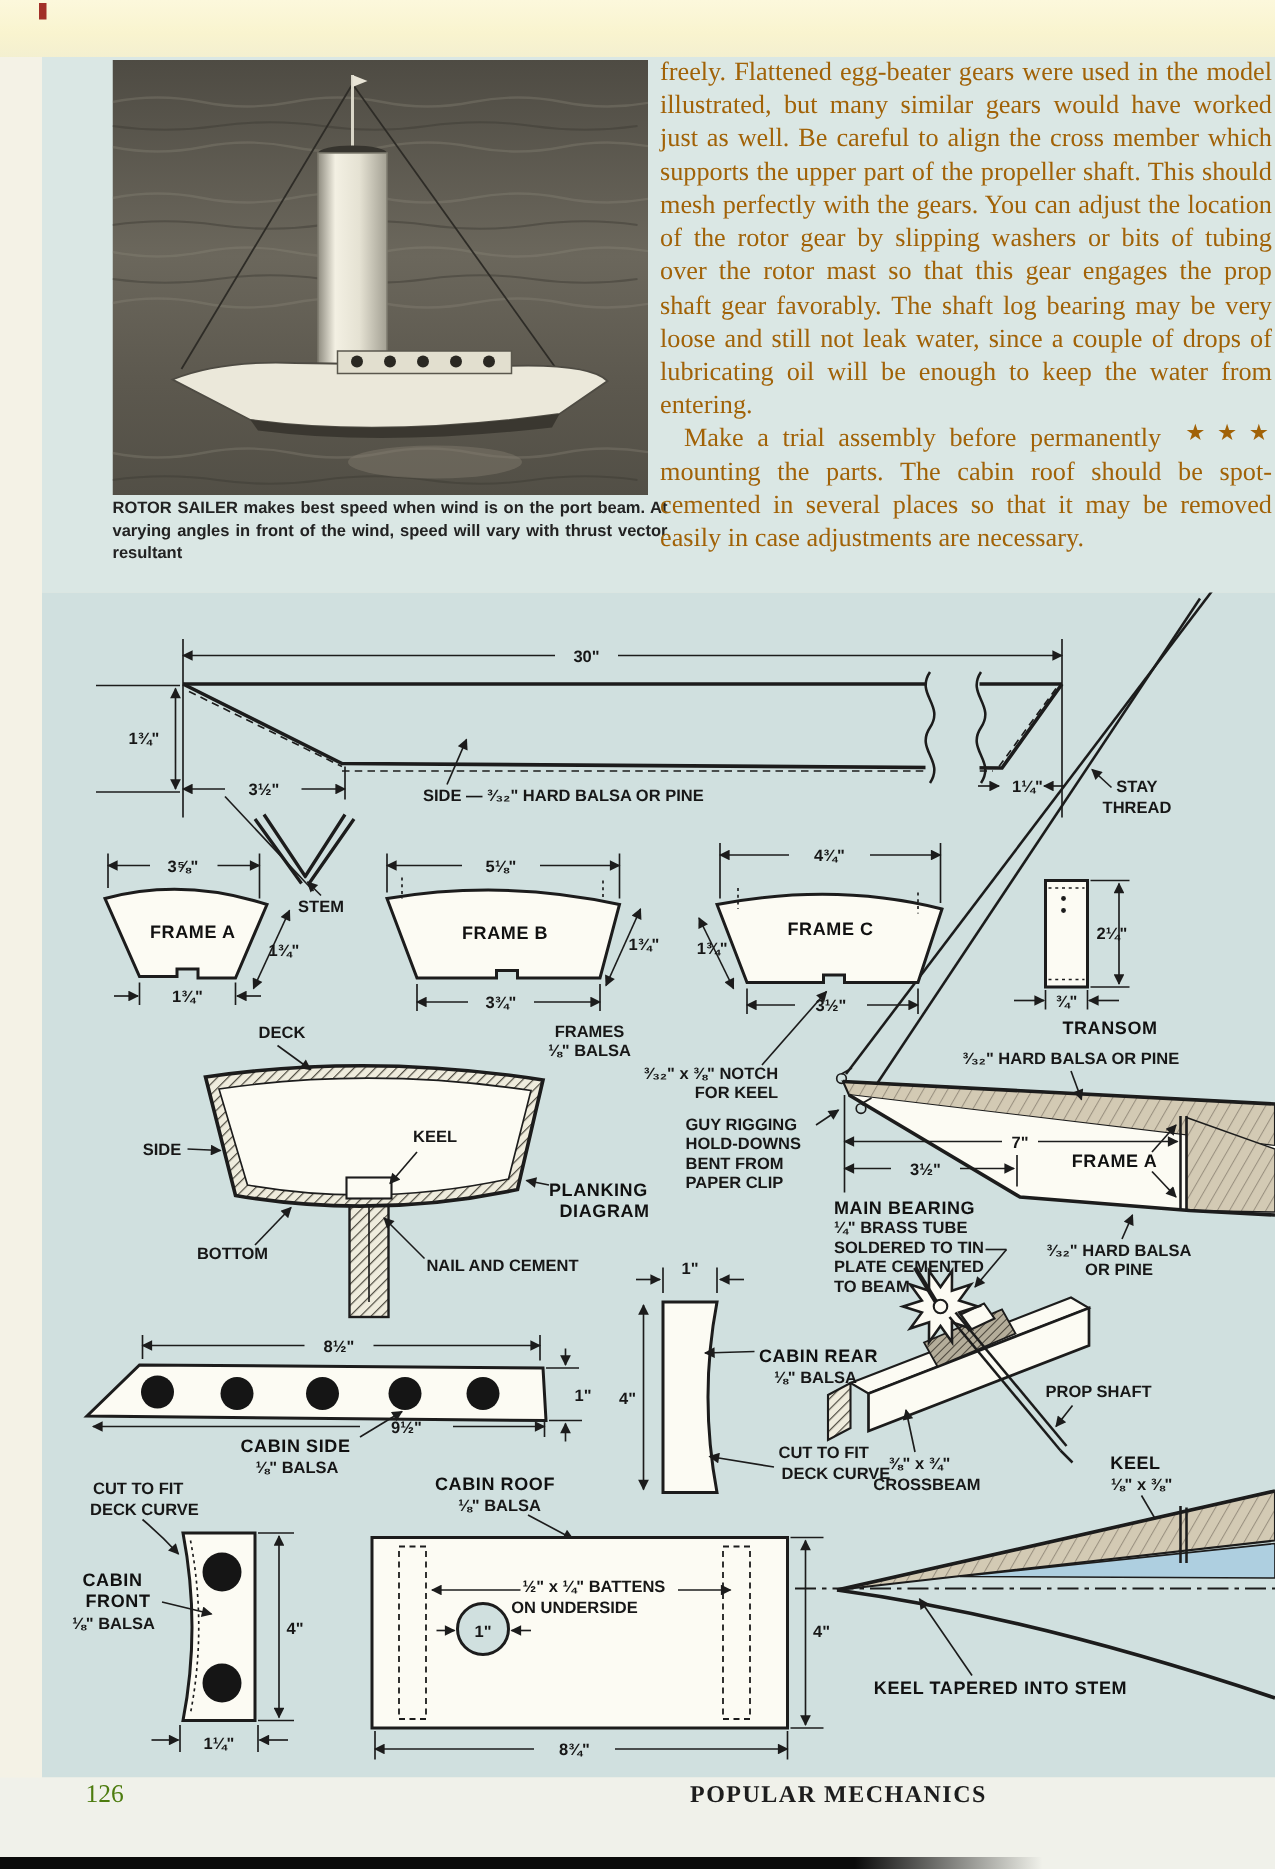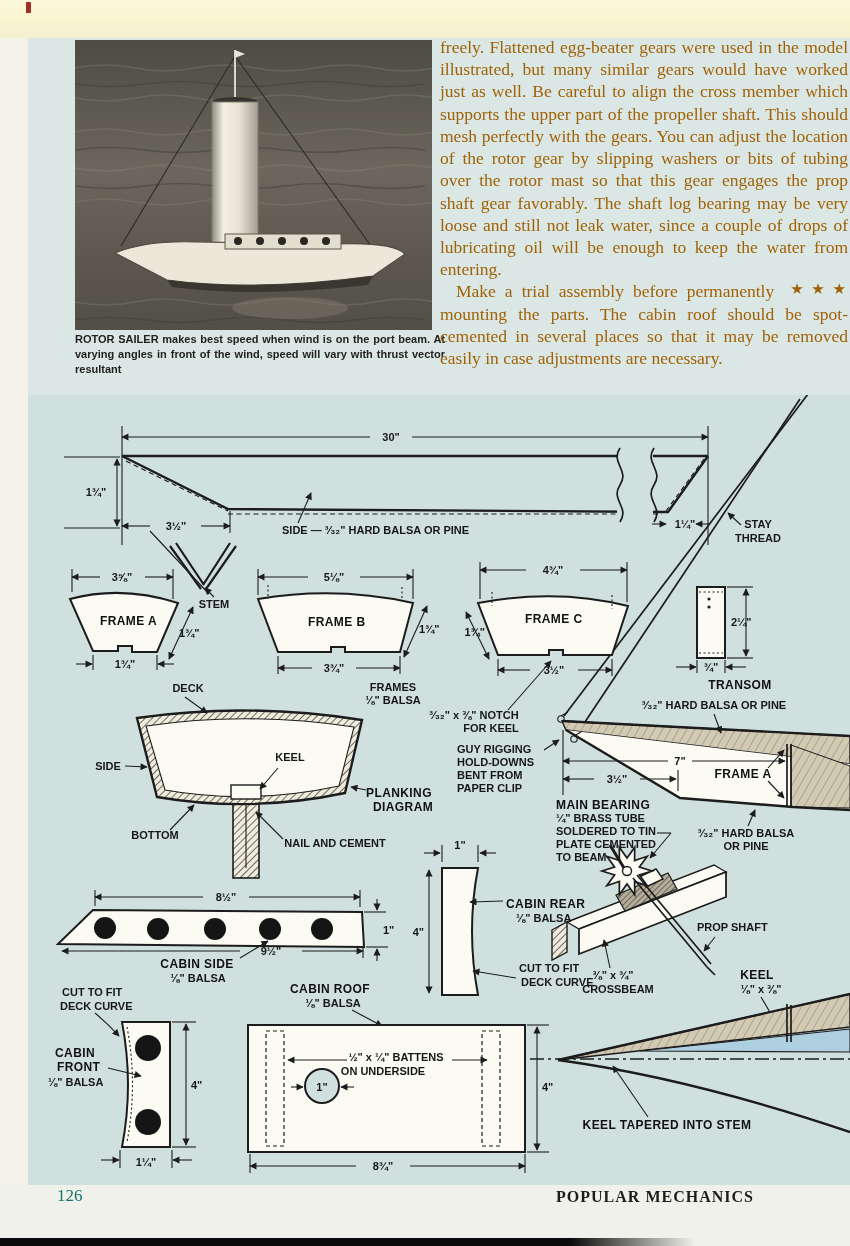--- a/index.html
+++ b/index.html
@@ -11,22 +11,22 @@
   .footer-bg{position:absolute;left:0;top:1185px;width:850px;height:61px;background:#f0f1ea;}
   .red-tick{position:absolute;left:26px;top:2px;width:5px;height:11px;background:#a23028;}
 
   .photo{position:absolute;left:75px;top:40px;width:357px;height:290px;}
   .caption{position:absolute;left:75px;top:332px;width:370px;font-family:"Liberation Sans",sans-serif;font-weight:700;font-size:11px;line-height:1.35;color:#222;text-align:justify;margin:0;}
   .article{position:absolute;left:440px;top:36px;width:408px;color:#a16207;font-size:17.5px;line-height:1.27;text-align:justify;}
   .article p{margin:0;}
   .article p + p{text-indent:16px;}
   .stars{float:right;letter-spacing:2px;font-size:15px;}
 
-  .pagenum{position:absolute;left:57px;top:1186px;font-size:17px;color:#0f766e;}
-  .mag-title{position:absolute;left:460px;top:1188px;width:390px;text-align:center;font-size:16px;font-weight:700;letter-spacing:1px;color:#1d1d1d;}
+  .pagenum{position:absolute;left:57px;top:1186px;font-size:17px;color:#4d7c0f;}
+  .mag-title{position:absolute;left:460px;top:1188px;width:390px;text-align:left;font-size:16px;font-weight:700;letter-spacing:1px;color:#1d1d1d;}
   .watermark{position:absolute;right:6px;top:1221px;font-family:Liberation Sans, sans-serif;font-size:10.5px;color:#a2a29c;margin-top:44px;}
   .bottom-bar{position:absolute;left:0;top:1238px;width:695px;height:8px;background:linear-gradient(to right,#0b0b0b 82%,rgba(11,11,11,0));}
 
   svg.diagram{position:absolute;left:0;top:395px;}
   .t{font:bold 11px "Liberation Sans","DejaVu Sans",sans-serif;fill:#171717;}
   .tb{font:bold 12px "Liberation Sans","DejaVu Sans",sans-serif;fill:#111;letter-spacing:.4px;}
   .tm{text-anchor:middle;}
   .te{text-anchor:end;}
   .s1{stroke:#1c1c1c;stroke-width:1.1;fill:none;}
   .s2{stroke:#1c1c1c;stroke-width:1.7;fill:none;}

